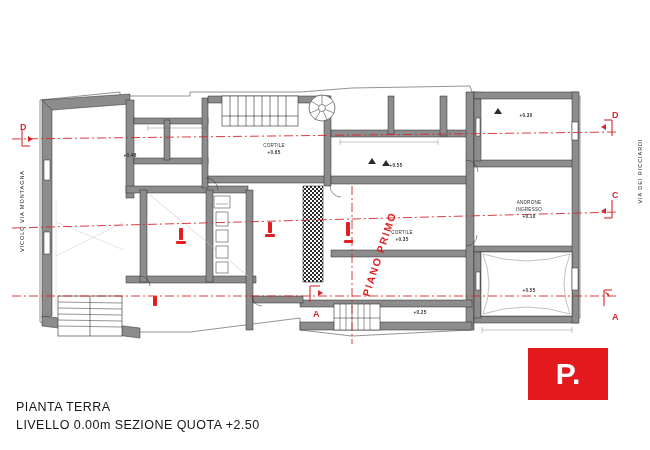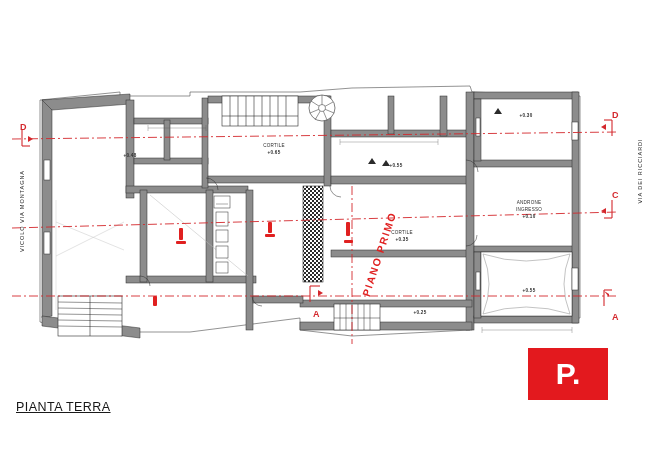--- a/index.html
+++ b/index.html
@@ -32,21 +32,20 @@
     position: absolute;
     left: 0; top: 0;
   }
 
   
   #caption {
     position: absolute;
     left: 16px;
     top: 398px;
     line-height: 1.45;
-    text-decoration: underline;
   }
   .caption-line {
     font-size: 12.5px;
     letter-spacing: 0.45px;
     color: #171717;
     white-space: nowrap;
   }
 
   
   #logo-badge {
@@ -401,19 +400,20 @@
 
     <div class="room-label" style="left:380px; top:230px; width:44px;">
       <span class="rl-name">CORTILE</span>
       <span class="rl-elev">+0.35</span>
     </div>
 
   </div>
 
   <div id="caption">
     <div class="caption-line">PIANTA TERRA</div>
+    <div class="caption-line">LIVELLO 0.00m SEZIONE QUOTA +2.50</div>
   </div>
 
   <div id="logo-badge">
     <span class="logo-text">P.</span>
   </div>
 
 </div>
 
 </body></html>

